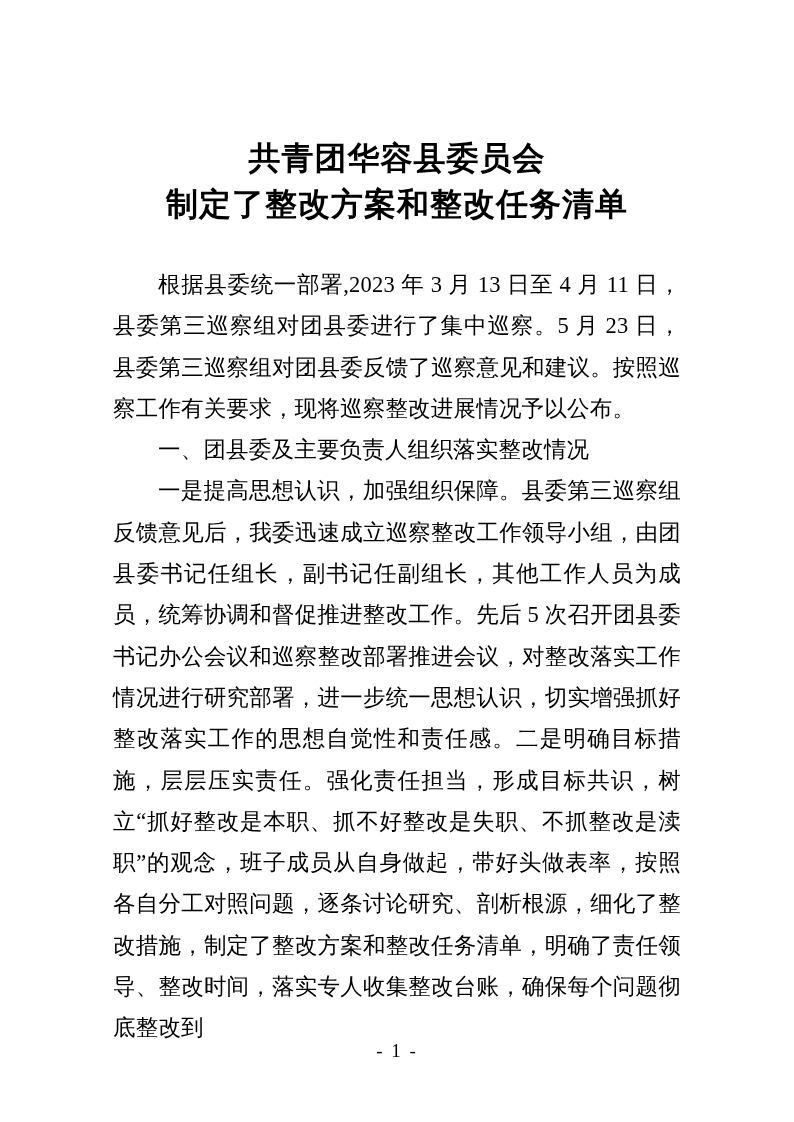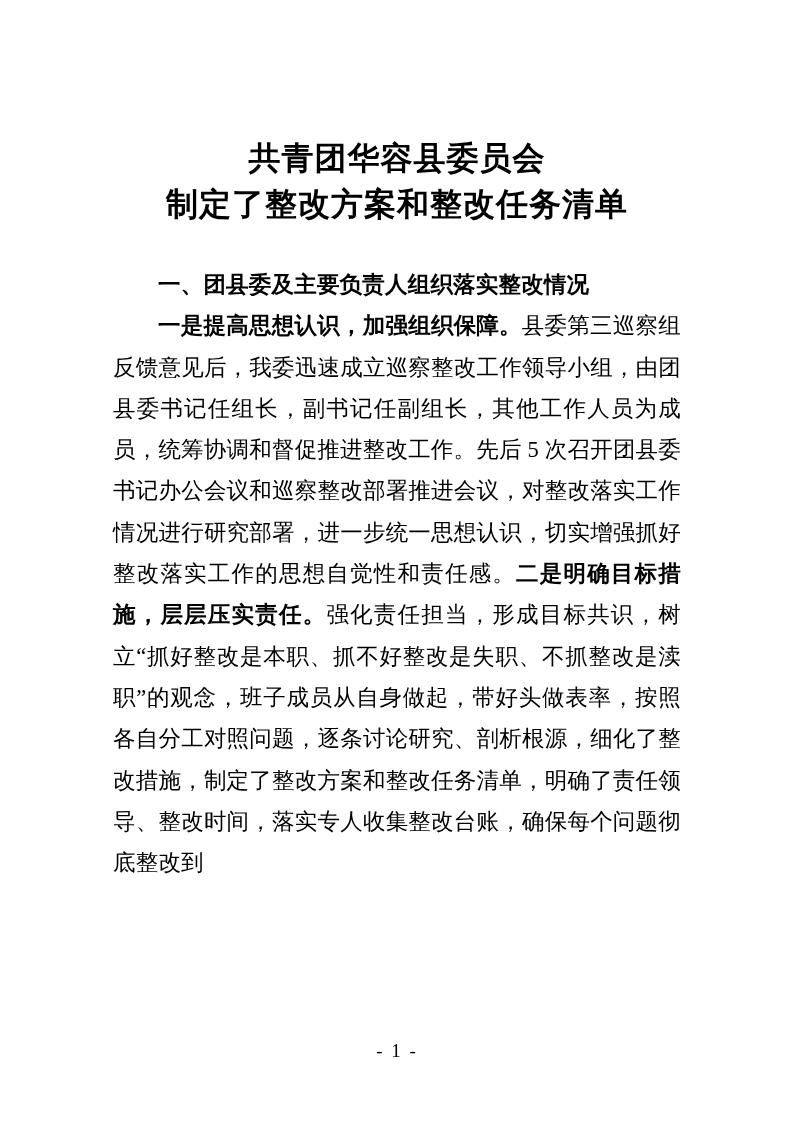--- a/index.html
+++ b/index.html
@@ -37,21 +37,21 @@
   }
   .para {
     margin: 0;
     text-indent: 2em;
     font-size: 22.5px;
     line-height: 41.3px;
     letter-spacing: 0.2px;
     font-family: "Liberation Serif", serif;
   }
   .heading-text, .lead {
-    font-weight: bold;
+    font-weight: normal;
     font-family: "Liberation Sans", sans-serif;
   }
   .doc-footer {
     position: absolute;
     top: 1036px;
     left: 0;
     width: 100%;
     text-align: center;
     font-size: 19px;
     letter-spacing: 2px;
@@ -63,20 +63,23 @@
 
 <div class="page">
 
   <h1 class="doc-title">
     <span class="title-line">共青团华容县委员会</span>
     <span class="title-line">制定了整改方案和整改任务清单</span>
   </h1>
 
   <div class="doc-content">
 
+    <p class="para">
+      <span>根据县委统一部署,2023 年 3 月 13 日至 4 月 11 日，县委第三巡察组对团县委进行了集中巡察。5 月 23 日，县委第三巡察组对团县委反馈了巡察意见和建议。按照巡察工作有关要求，现将巡察整改进展情况予以公布。</span>
+    </p>
 
     <p class="para">
       <span class="heading-text">一、团县委及主要负责人组织落实整改情况</span>
     </p>
 
     <p class="para">
       <span class="lead">一是提高思想认识，加强组织保障。</span><span>县委第三巡察组反馈意见后，我委迅速成立巡察整改工作领导小组，由团县委书记任组长，副书记任副组长，其他工作人员为成员，统筹协调和督促推进整改工作。先后 5 次召开团县委书记办公会议和巡察整改部署推进会议，对整改落实工作情况进行研究部署，进一步统一思想认识，切实增强抓好整改落实工作的思想自觉性和责任感。</span><span class="lead">二是明确目标措施，层层压实责任。</span><span>强化责任担当，形成目标共识，树立“抓好整改是本职、抓不好整改是失职、不抓整改是渎职”的观念，班子成员从自身做起，带好头做表率，按照各自分工对照问题，逐条讨论研究、剖析根源，细化了整改措施，制定了整改方案和整改任务清单，明确了责任领导、整改时间，落实专人收集整改台账，确保每个问题彻底整改到</span>
     </p>
 
   </div>

